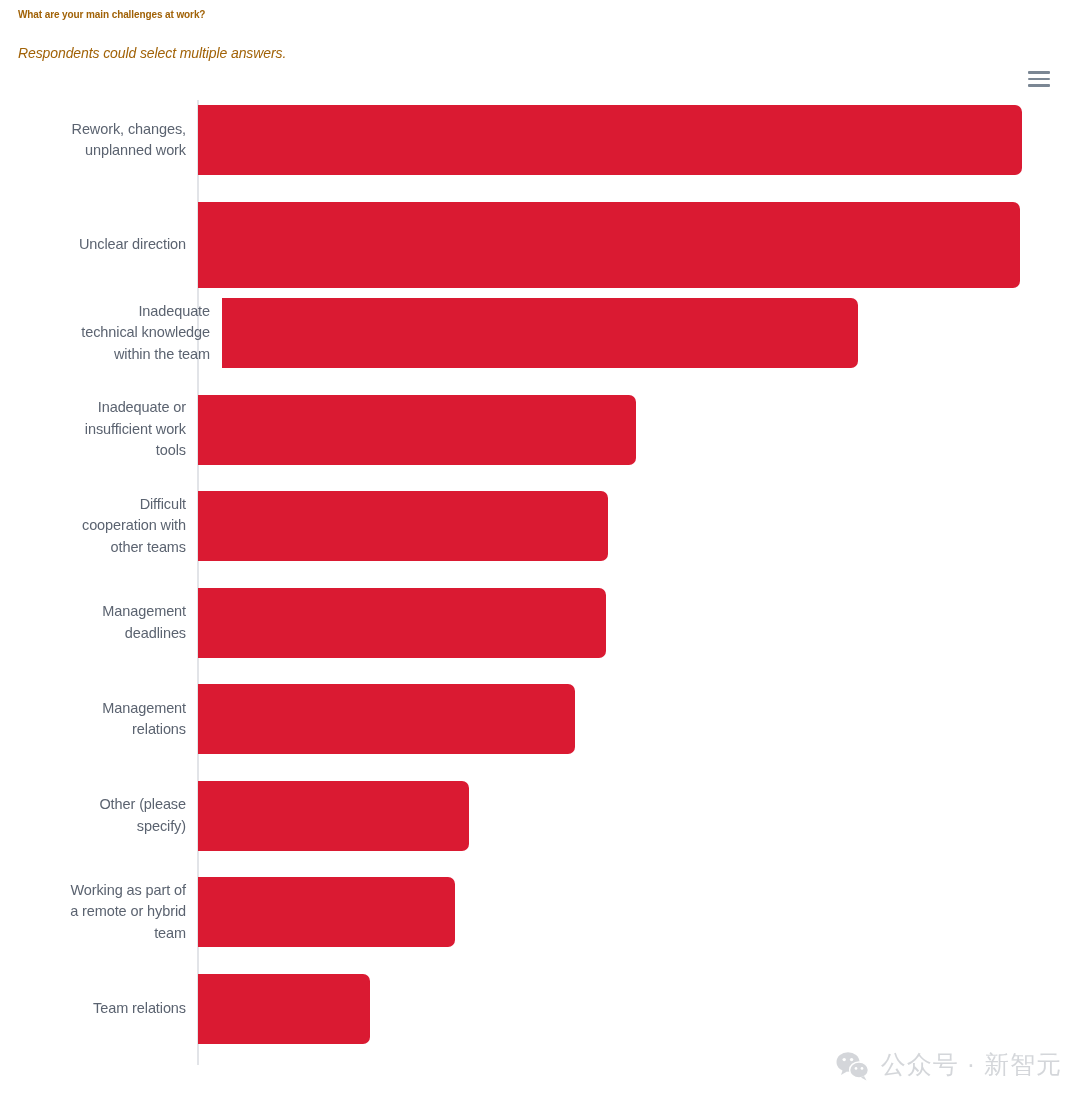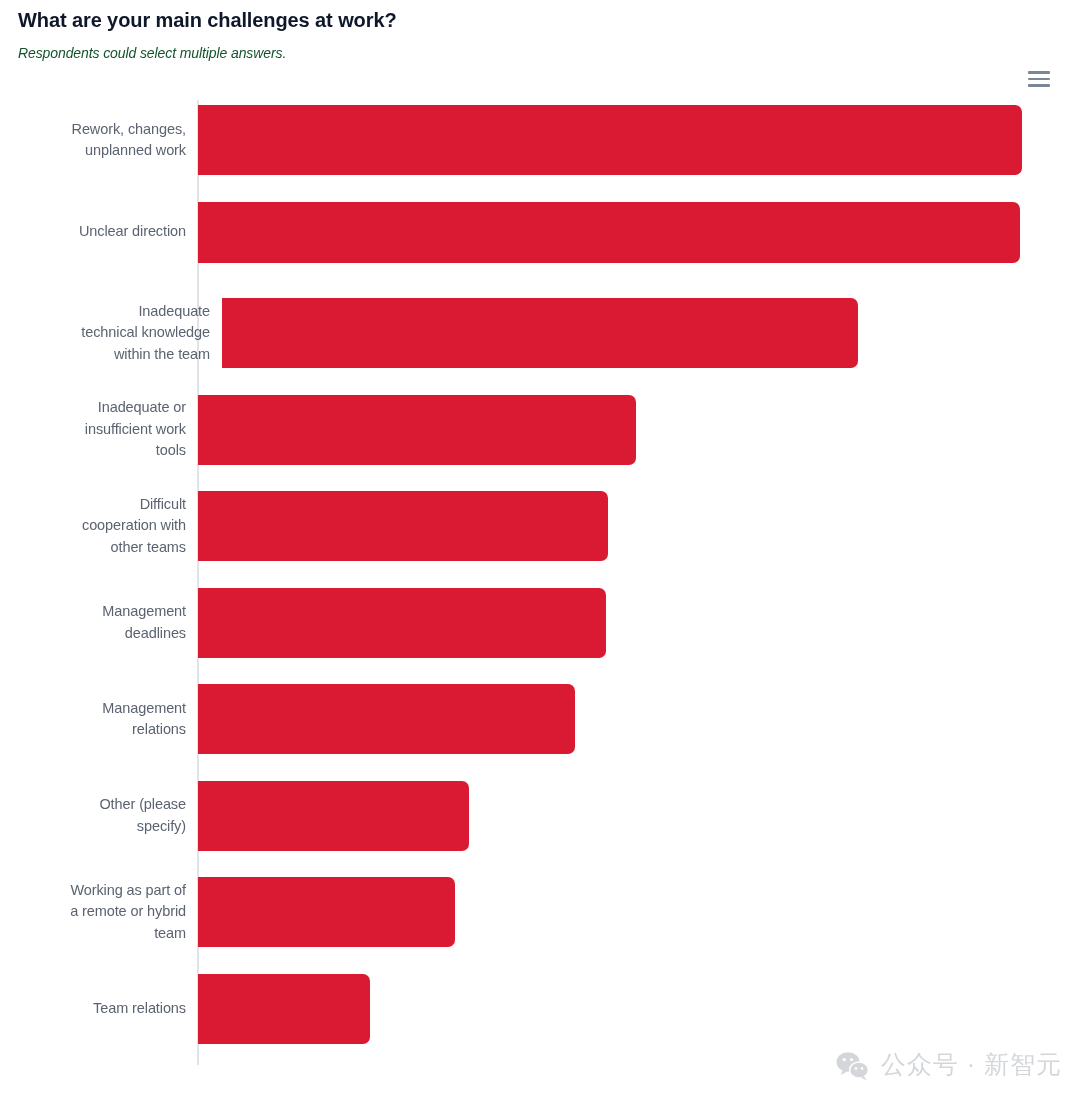--- a/index.html
+++ b/index.html
@@ -17,34 +17,34 @@
     width: 1080px;
     height: 1114px;
     background: #ffffff;
   }
 
   
   .chart-title {
     position: absolute;
     left: 18px;
     top: 9px;
-    font-size: 20px;
+    font-size: 10px;
     font-weight: bold;
-    color: #0f172a;
+    color: #a16207;
     letter-spacing: -0.1px;
     white-space: nowrap;
   }
 
   .chart-subtitle {
     position: absolute;
     left: 18px;
     top: 45px;
     font-size: 14px;
     font-style: italic;
-    color: #14532d;
+    color: #a16207;
     letter-spacing: -0.1px;
     white-space: nowrap;
   }
 
   
   .menu-button {
     position: absolute;
     right: 26px;
     top: 68px;
     width: 26px;
@@ -159,21 +159,21 @@
     <div class="y-axis-line"></div>
 
     <div id="rows">
         <div class="row" style="top: 5px; height: 70px; border-radius: 16px;">
           <div class="cat-label">Rework, changes,
 unplanned work</div>
           <div class="bar-track" style="width: 848px;">
             <div class="bar" title="Rework, changes, unplanned work: 35" style="width: 824.444px; background: rgb(218, 26, 50);"></div>
           </div>
         </div>
-        <div class="row" style="top: 101.5px; height: 61px;">
+        <div class="row" style="top: 101.5px; height: 86px;">
           <div class="cat-label">Unclear direction</div>
           <div class="bar-track" style="width: 848px;">
             <div class="bar" title="Unclear direction: 34.9" style="width: 822.089px; background: rgb(218, 26, 50);"></div>
           </div>
         </div>
         <div class="row" style="top: 198px; height: 70px; margin-left: 24px;">
           <div class="cat-label">Inadequate
 technical knowledge
 within the team</div>
           <div class="bar-track" style="width: 848px;">

